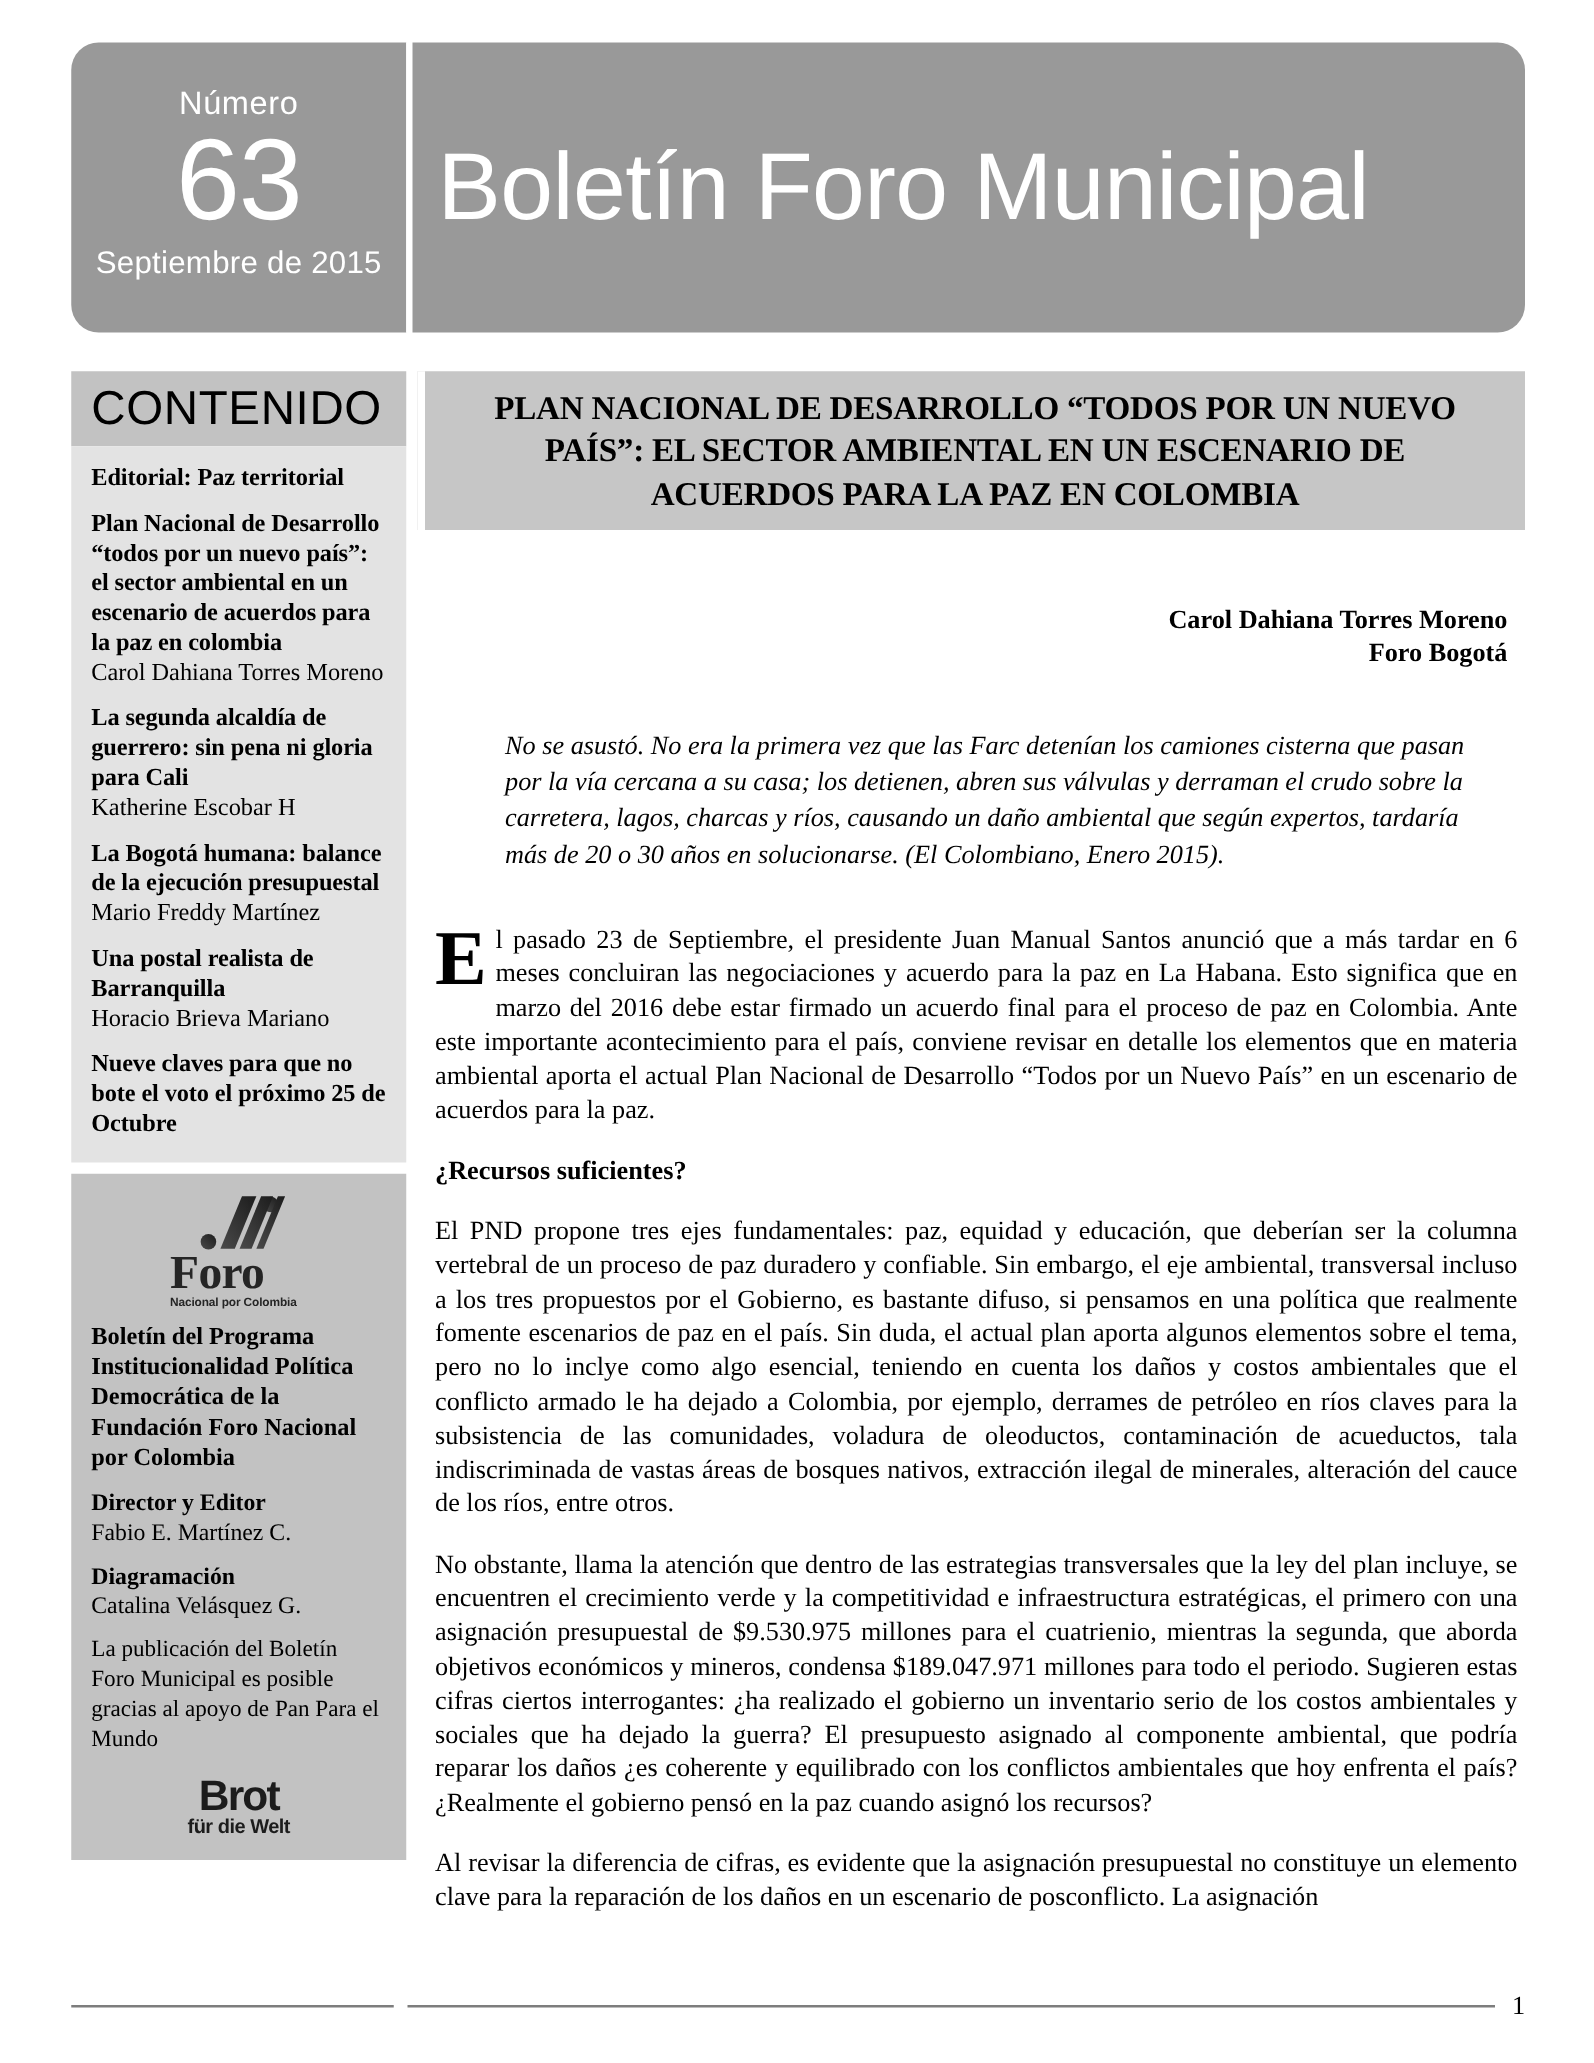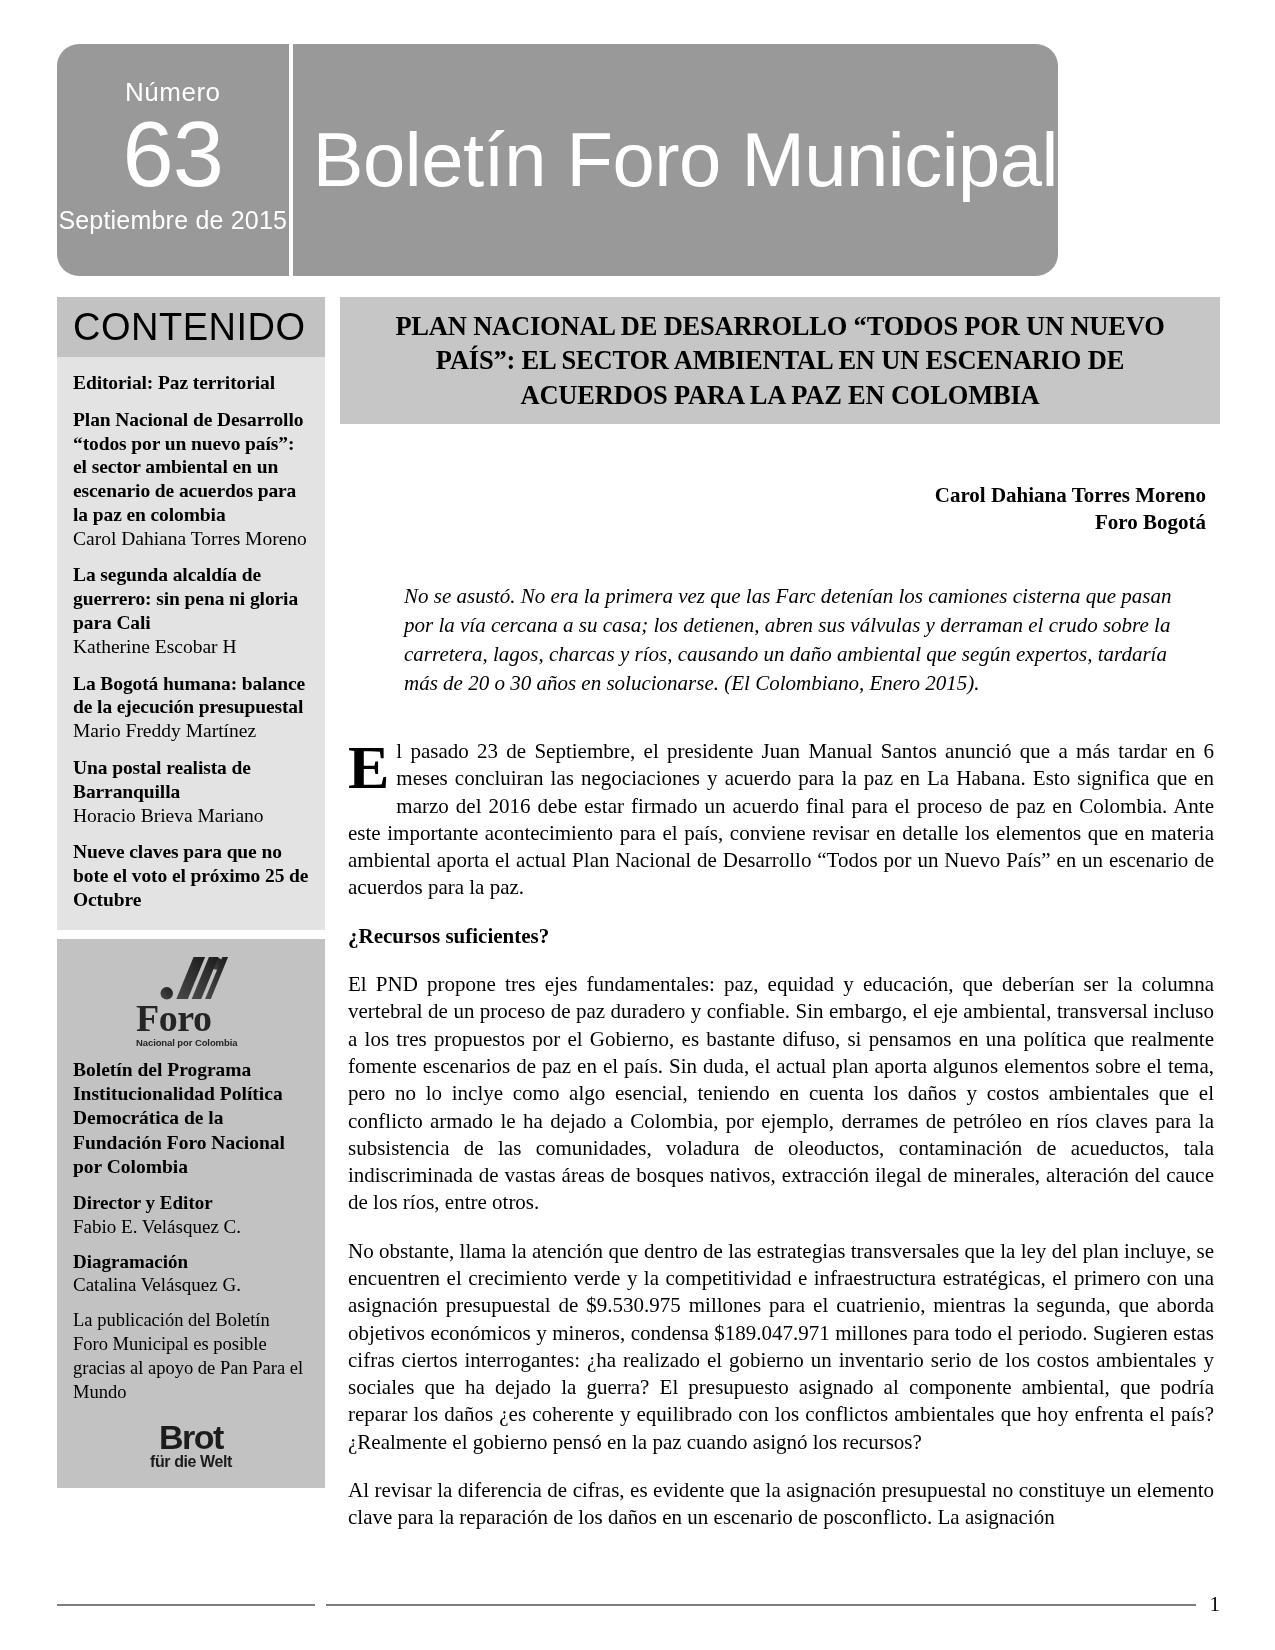--- a/index.html
+++ b/index.html
@@ -13,22 +13,22 @@
     position: relative;
     font-family: "Liberation Serif", "DejaVu Serif", serif;
     color: #000000;
     overflow: hidden;
   }
 
   
   .masthead {
     position: absolute;
     left: 57px;
-    top: 44px;
-    width: 1001px;
+    top: 34px;
+    width: 1163px;
     height: 232px;
     display: flex;
     align-items: stretch;
   }
   .issue-box {
     width: 268px;
     background: #999999;
     border-radius: 22px 0 0 22px;
     color: #ffffff;
     font-family: "Liberation Sans", "DejaVu Sans", sans-serif;
@@ -348,21 +348,21 @@
         <polygon points="70,46 88,2 94,2 76,46" fill="url(#fg)"></polygon>
       </svg>
       <div class="foro-word">Foro</div>
       <div class="foro-sub">Nacional por Colombia</div>
     </div>
 
     <div class="imprint-title">Boletín del Programa Institucionalidad Política Democrática de la Fundación Foro Nacional por Colombia</div>
 
     <div class="imprint-block">
       <div class="imprint-role">Director y Editor</div>
-      <div class="imprint-name">Fabio E. Velásquez C.</div>
+      <div class="imprint-name">Fabio E. Martínez C.</div>
     </div>
 
     <div class="imprint-block">
       <div class="imprint-role">Diagramación</div>
       <div class="imprint-name">Catalina Velásquez G.</div>
     </div>
 
     <div class="imprint-note">La publicación del Boletín Foro Municipal es posible gracias al apoyo de Pan Para el Mundo</div>
 
     <div class="brot-logo">

